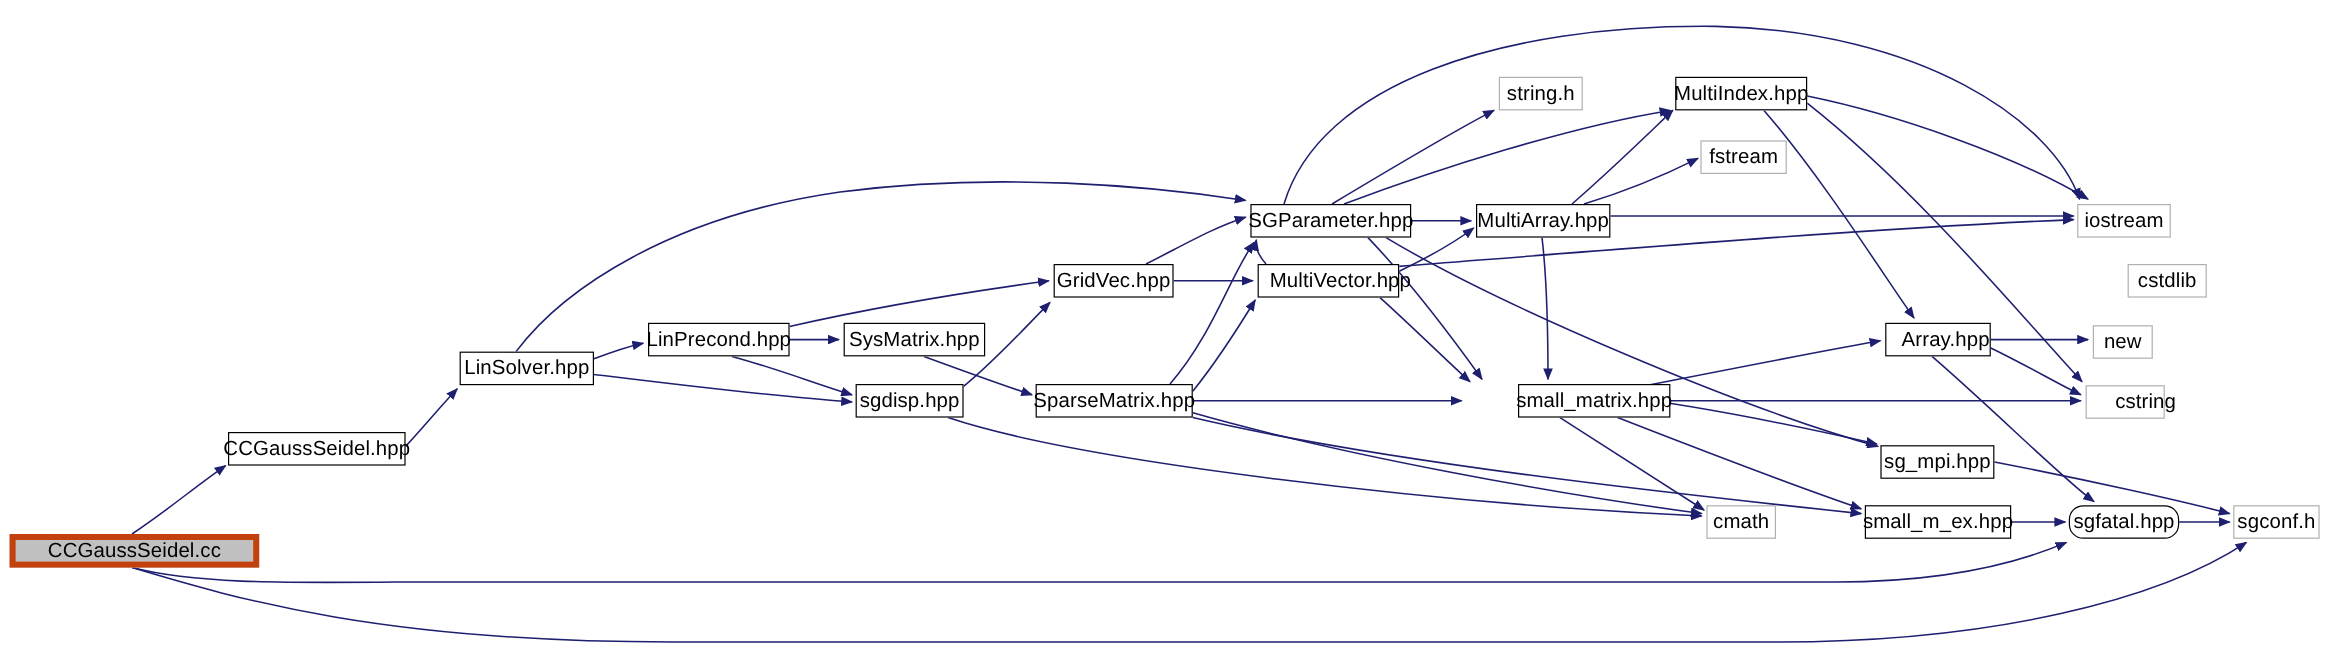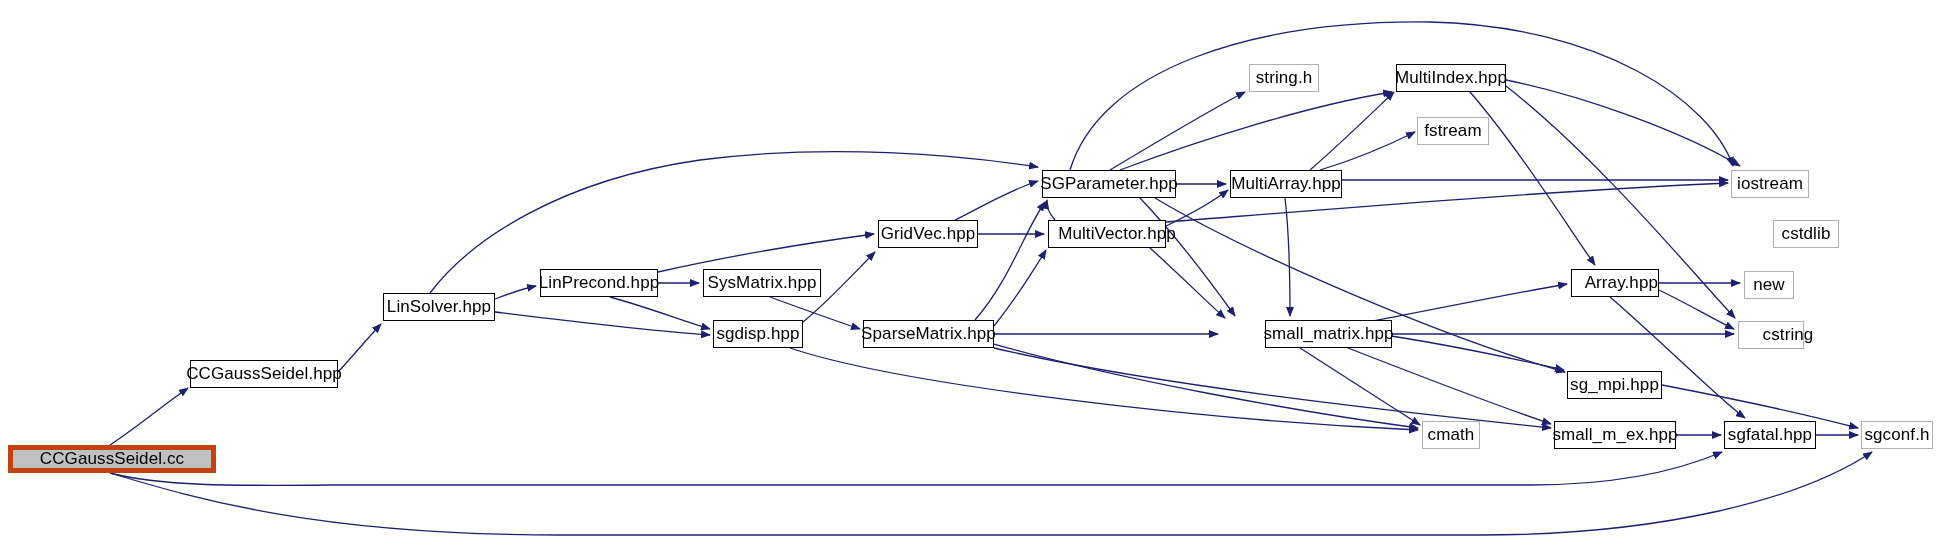--- a/index.html
+++ b/index.html
@@ -137,20 +137,20 @@
       </div>
       <div class="node hdr" style="left: 1567px; top: 371px; width: 95px; height: 28px;">
         <span>sg_mpi.hpp</span>
       </div>
       <div class="node sys" style="left: 1422px; top: 421px; width: 58px; height: 28px;">
         <span>cmath</span>
       </div>
       <div class="node hdr" style="left: 1554px; top: 421px; width: 122px; height: 28px;">
         <span>small_m_ex.hpp</span>
       </div>
-      <div class="node hdr" style="left: 1724px; top: 421px; width: 92px; height: 28px;">
+      <div class="node hdr" style="left: 1724px; top: 421px; width: 92px; height: 28px; border-radius: 12px;">
         <span>sgfatal.hpp</span>
       </div>
       <div class="node sys" style="left: 1861px; top: 421px; width: 72px; height: 28px;">
         <span>sgconf.h</span>
       </div>
     </div>
 </div>
 
 </body></html>

